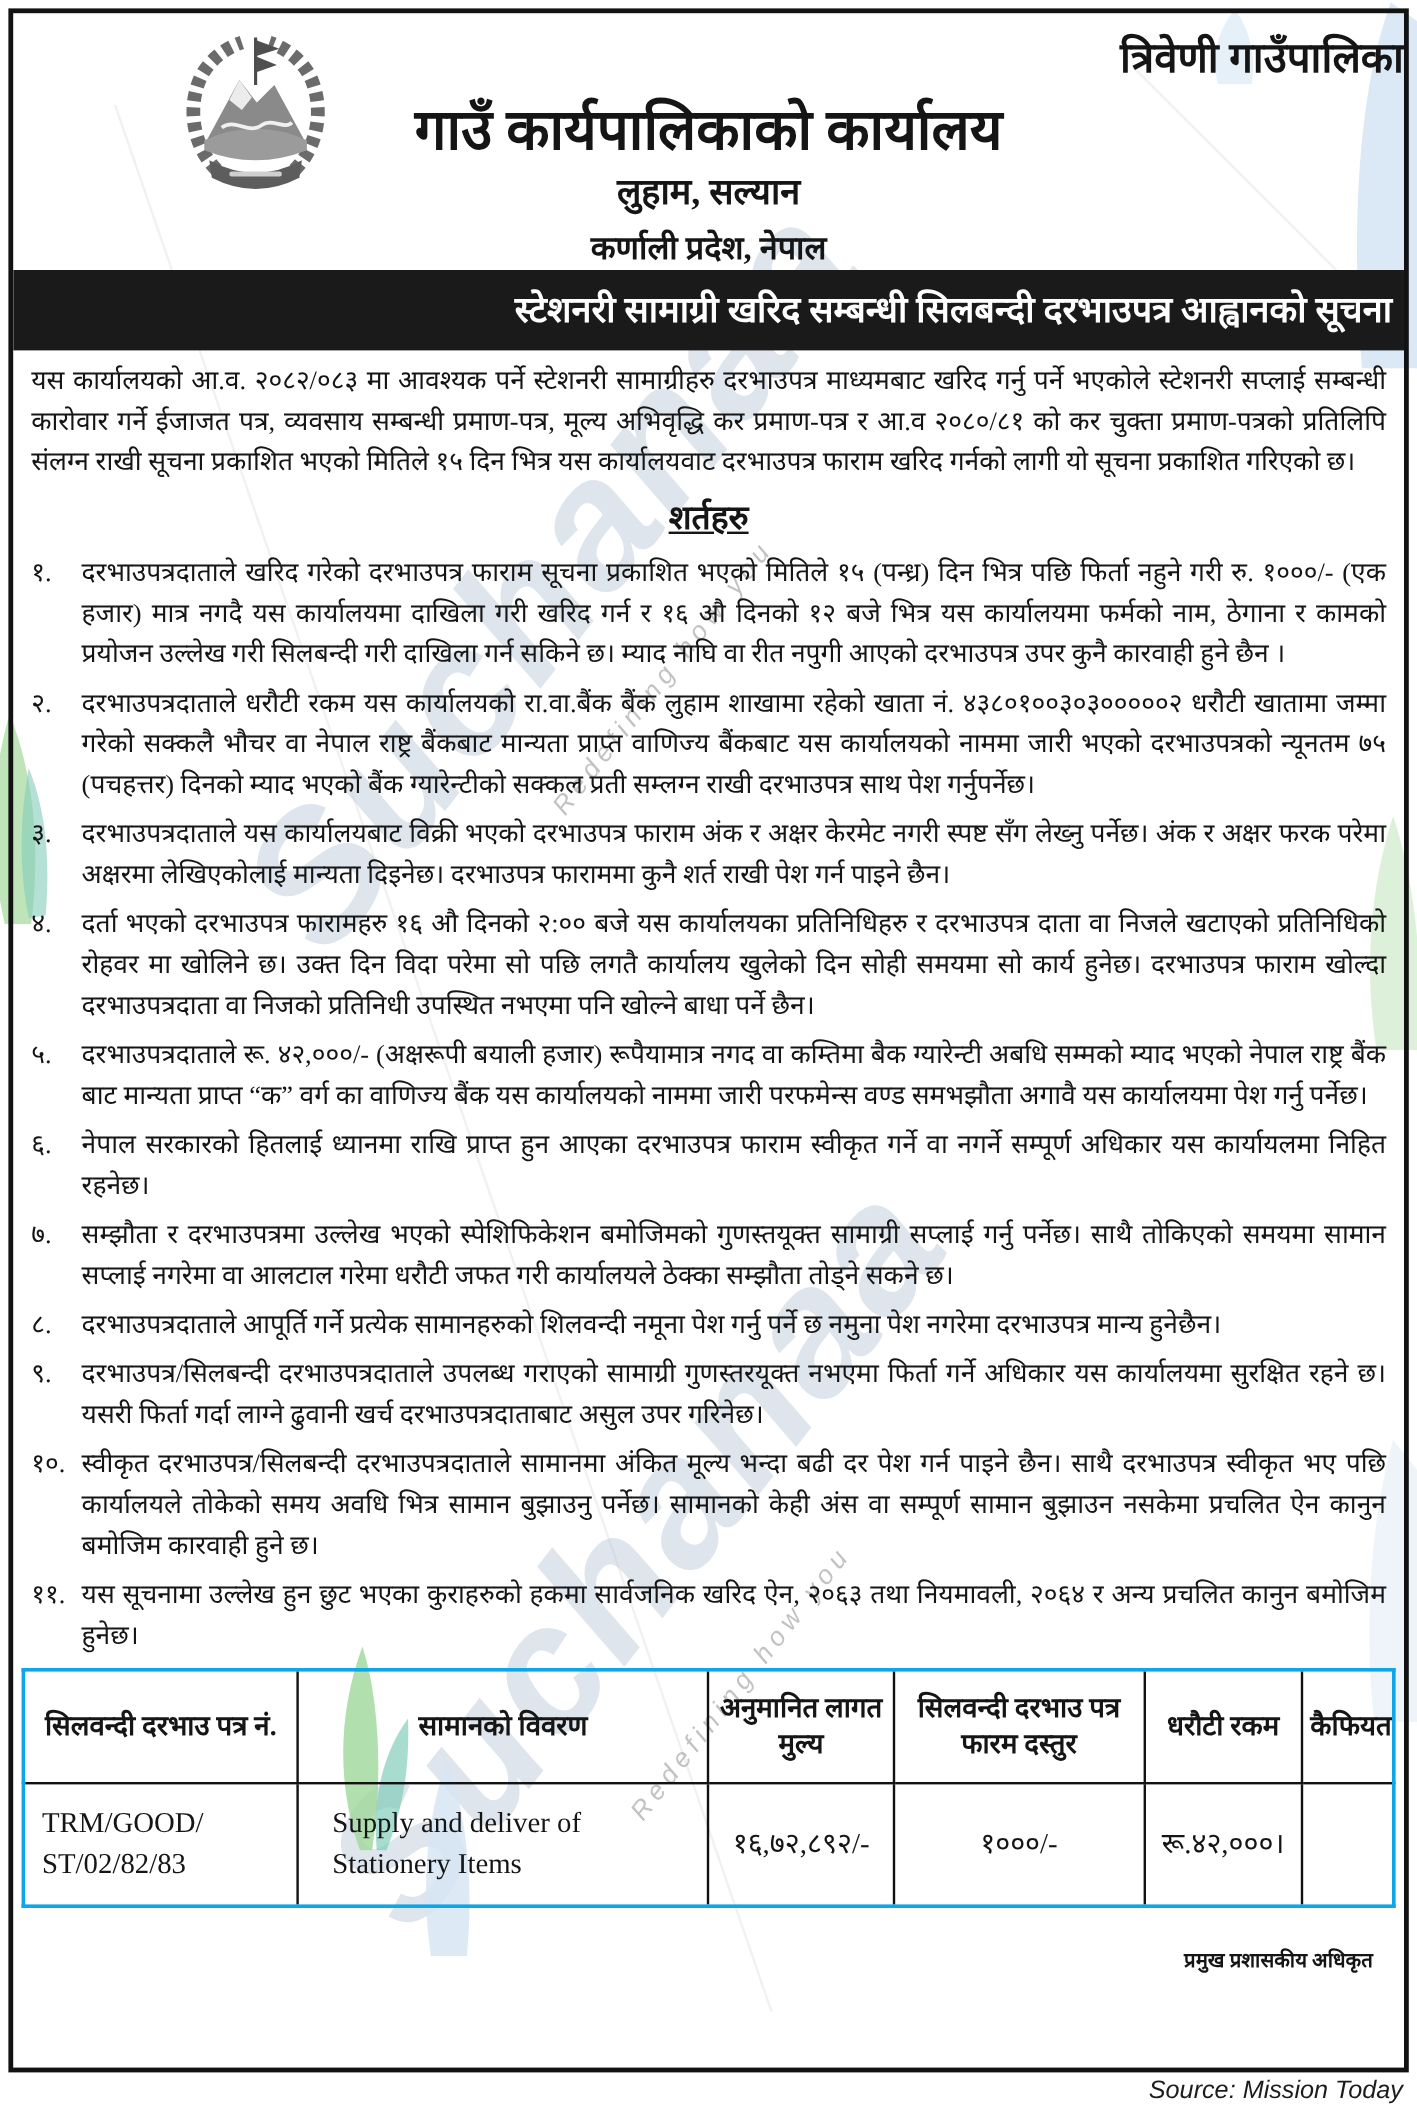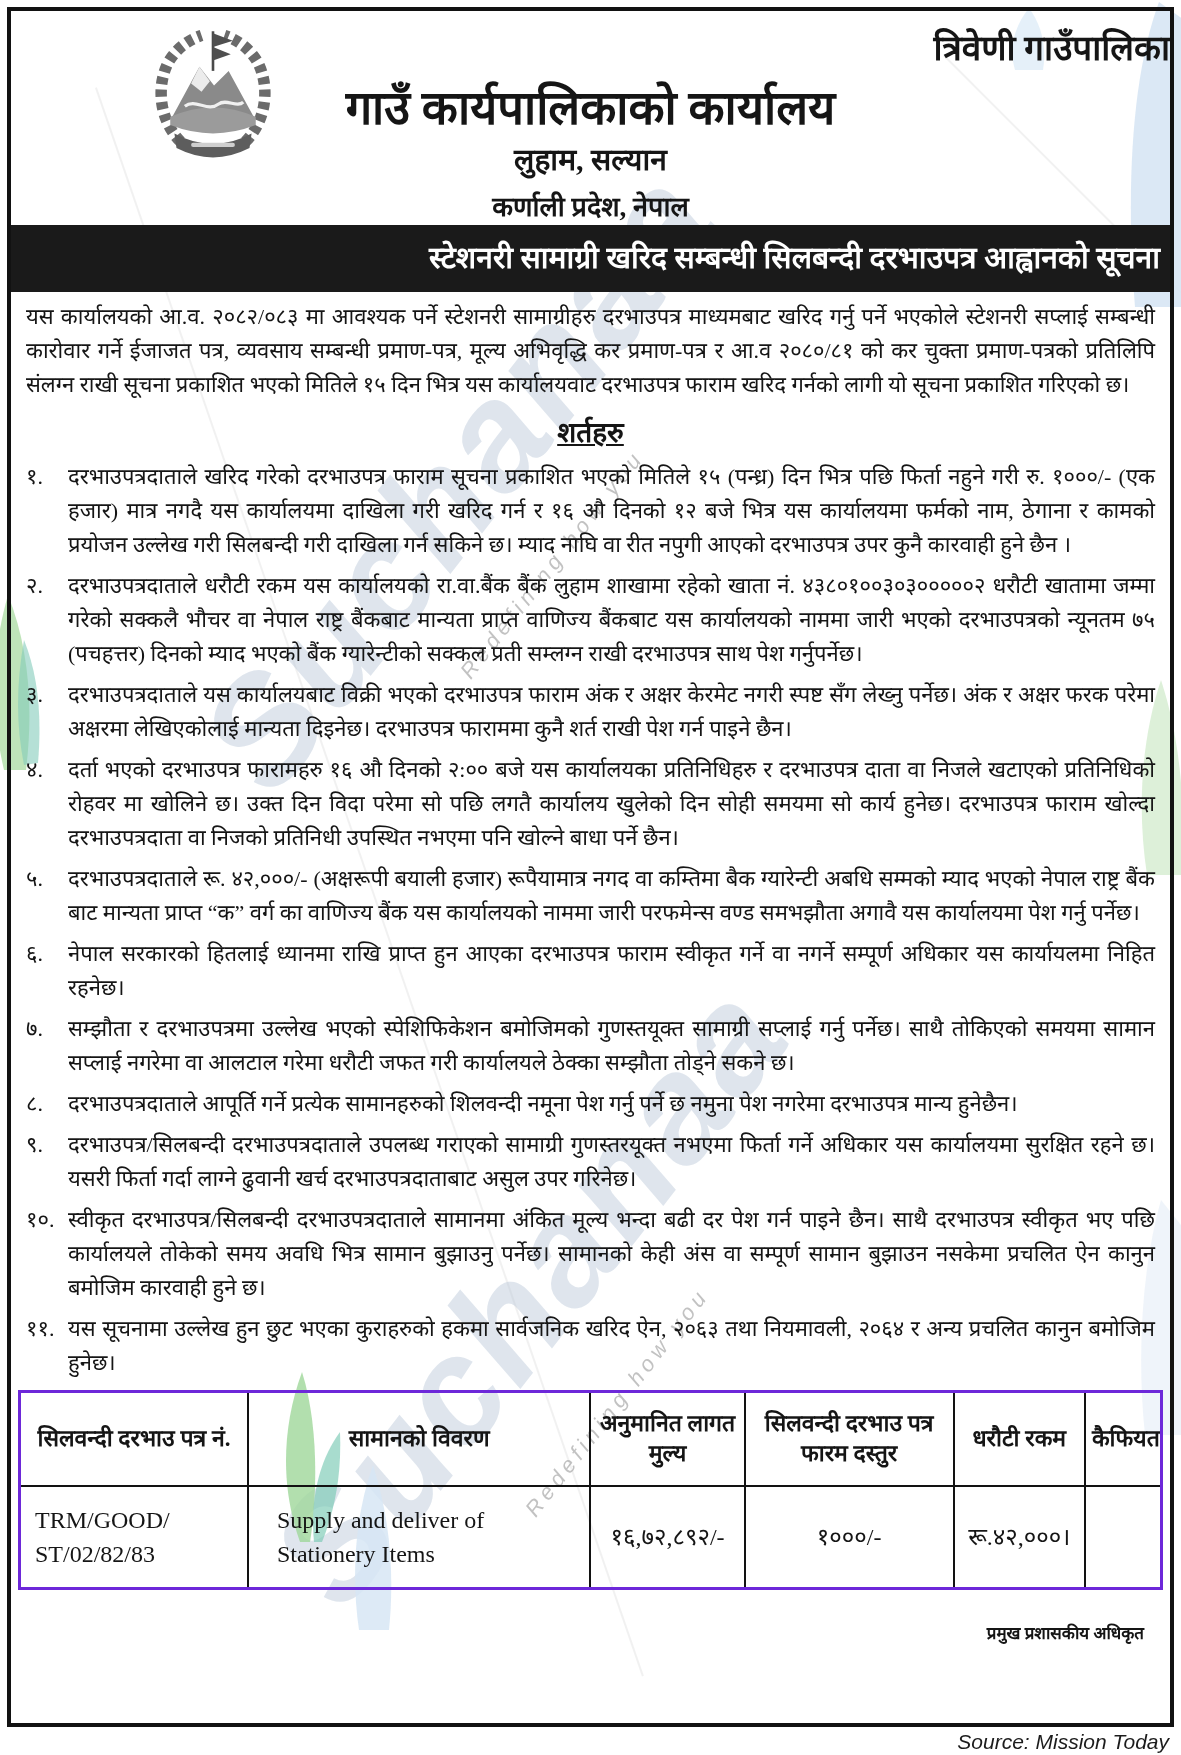--- a/index.html
+++ b/index.html
@@ -53,21 +53,21 @@
   .intro { margin:8px 0 0; }
   .terms-heading {
     display:block; text-align:center; font-weight:700; font-size:28px;
     text-decoration:underline; margin:14px 0 10px;
   }
   .term  { display:flex; margin-bottom:7px; }
   .tnum  { flex:0 0 42px; }
   .ttext { flex:1; text-align:justify; }
 
   .table-wrap { padding:0 7px; margin-top:10px; }
-  table { width:100%; border-collapse:collapse; border:3px solid #6d28d9; table-layout:fixed; }
+  table { width:100%; border-collapse:collapse; border:3px solid #0ea5e9; table-layout:fixed; }
   th,td { border:2.5px solid #121212; white-space:pre-line; vertical-align:middle; overflow:hidden; }
   th { font-size:23px; font-weight:700; text-align:center; padding:16px 6px; line-height:30px; }
   td { font-size:24px; padding:16px 8px; line-height:34px; }
   td.c0 { text-align:left; padding-left:14px; }
   td.c1 { text-align:left; padding-left:28px; }
   td.c2, td.c3, td.c4, td.c5 { text-align:center; }
 
   .signature { text-align:right; font-weight:700; font-size:17px; padding:16px 26px 0 0;margin-top:15px; }
   .source-line {
     position:absolute; right:12px; bottom:1px; z-index:2;

